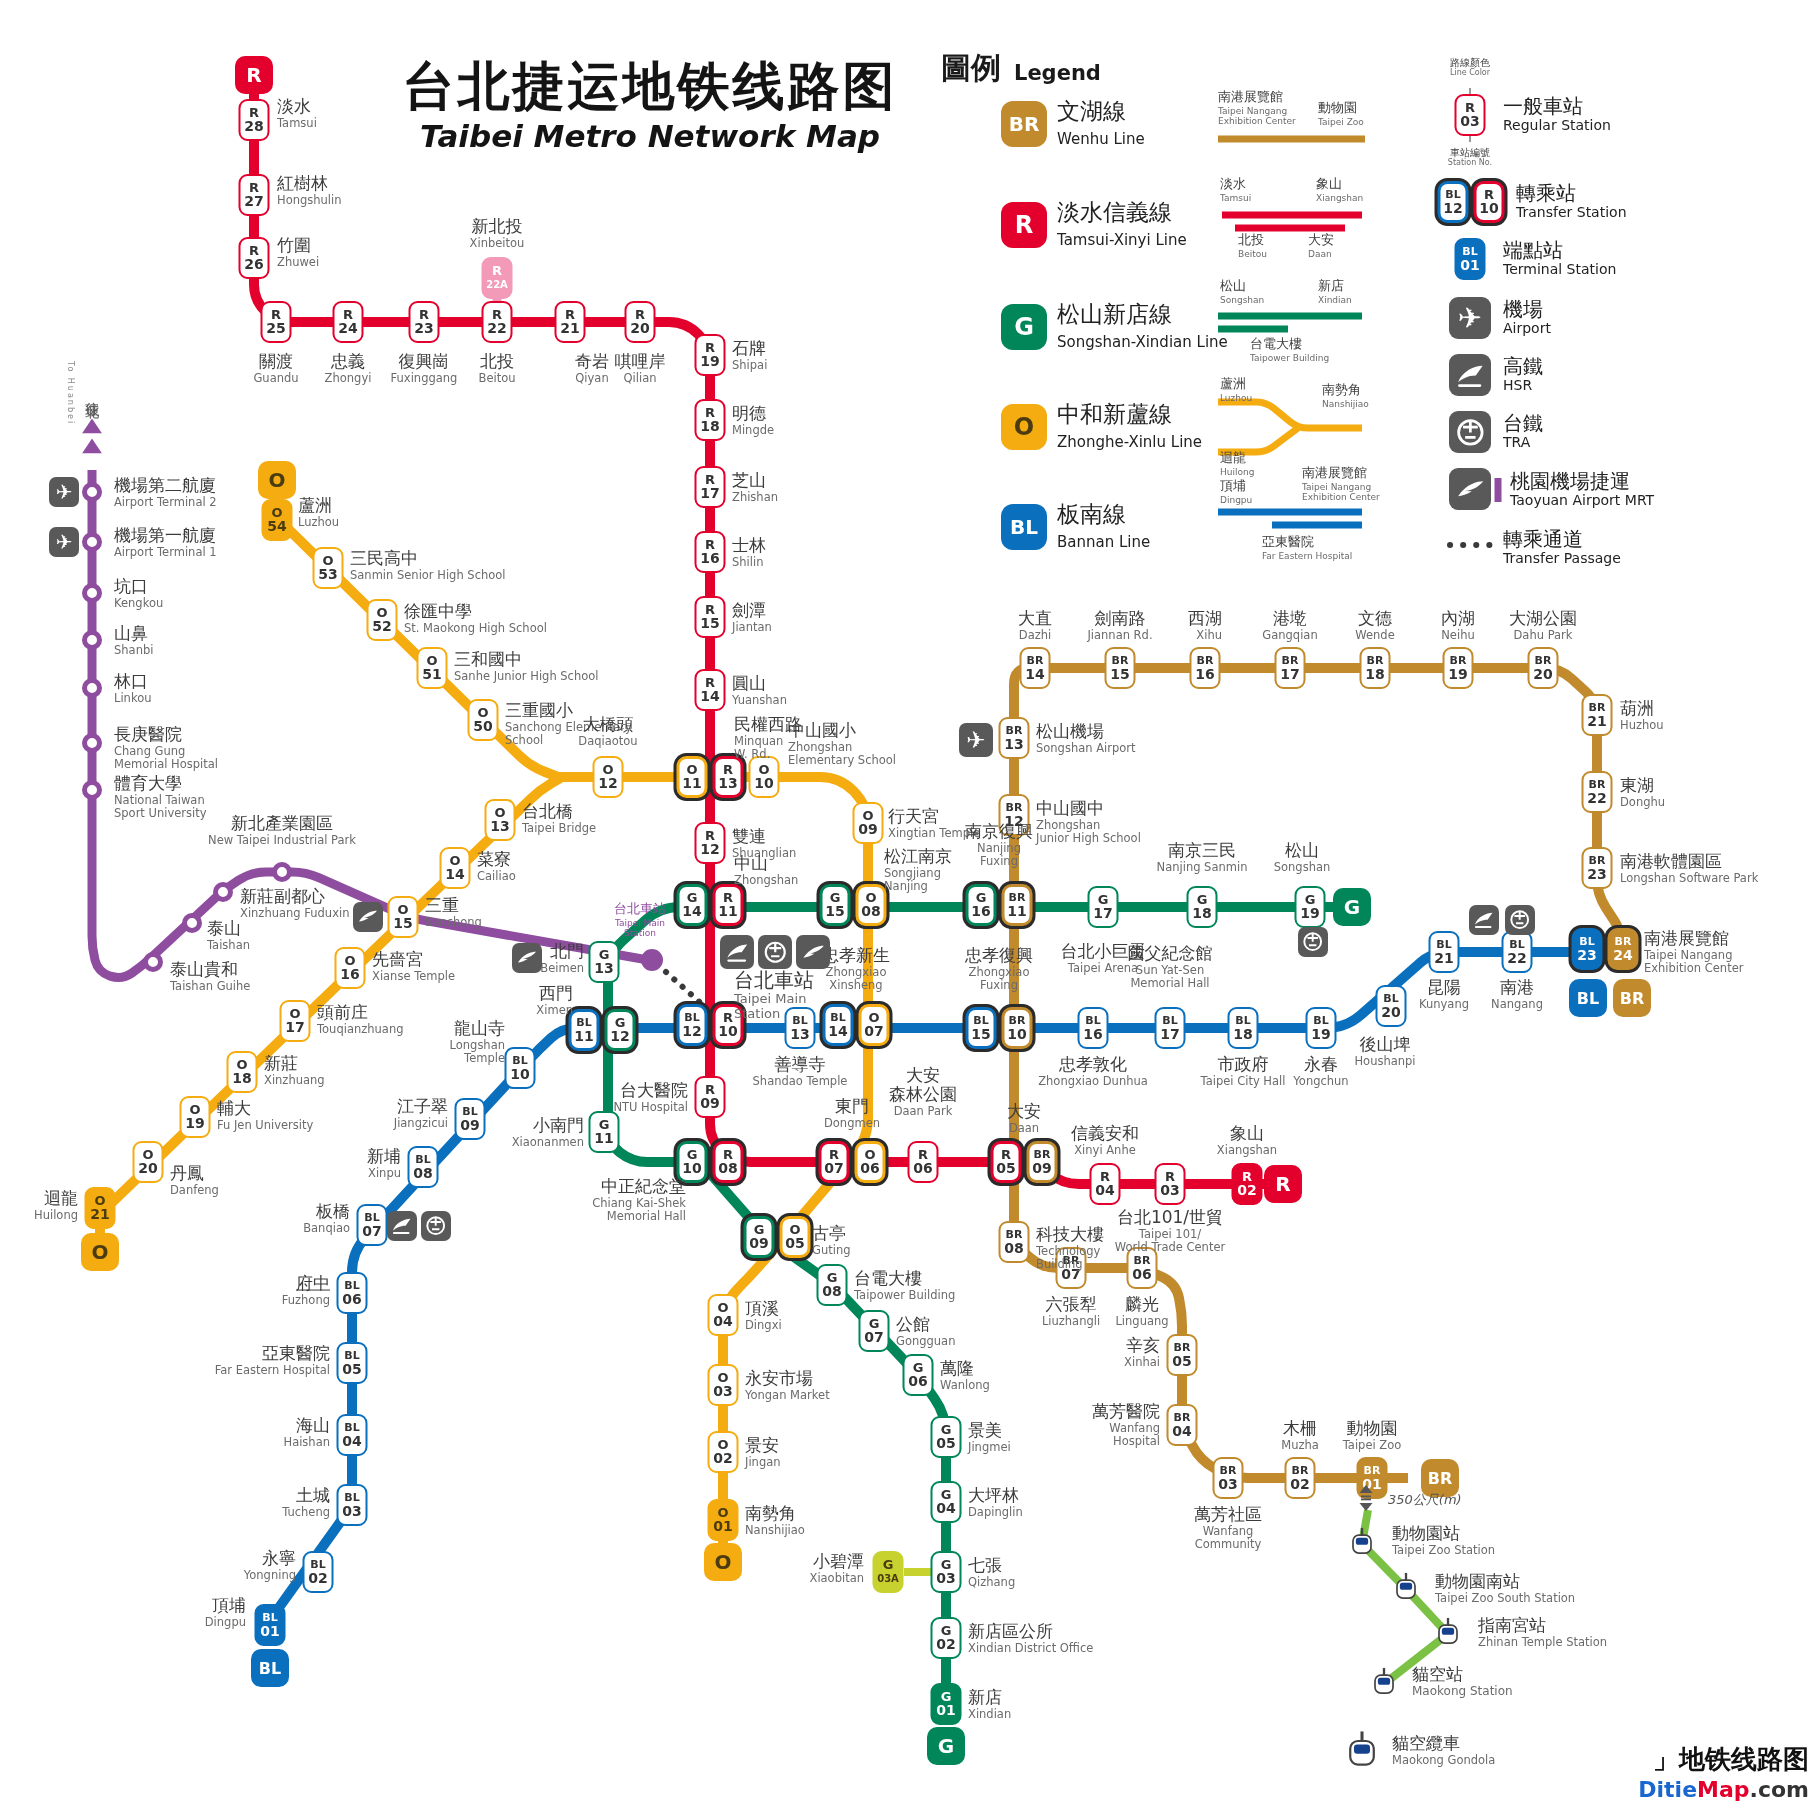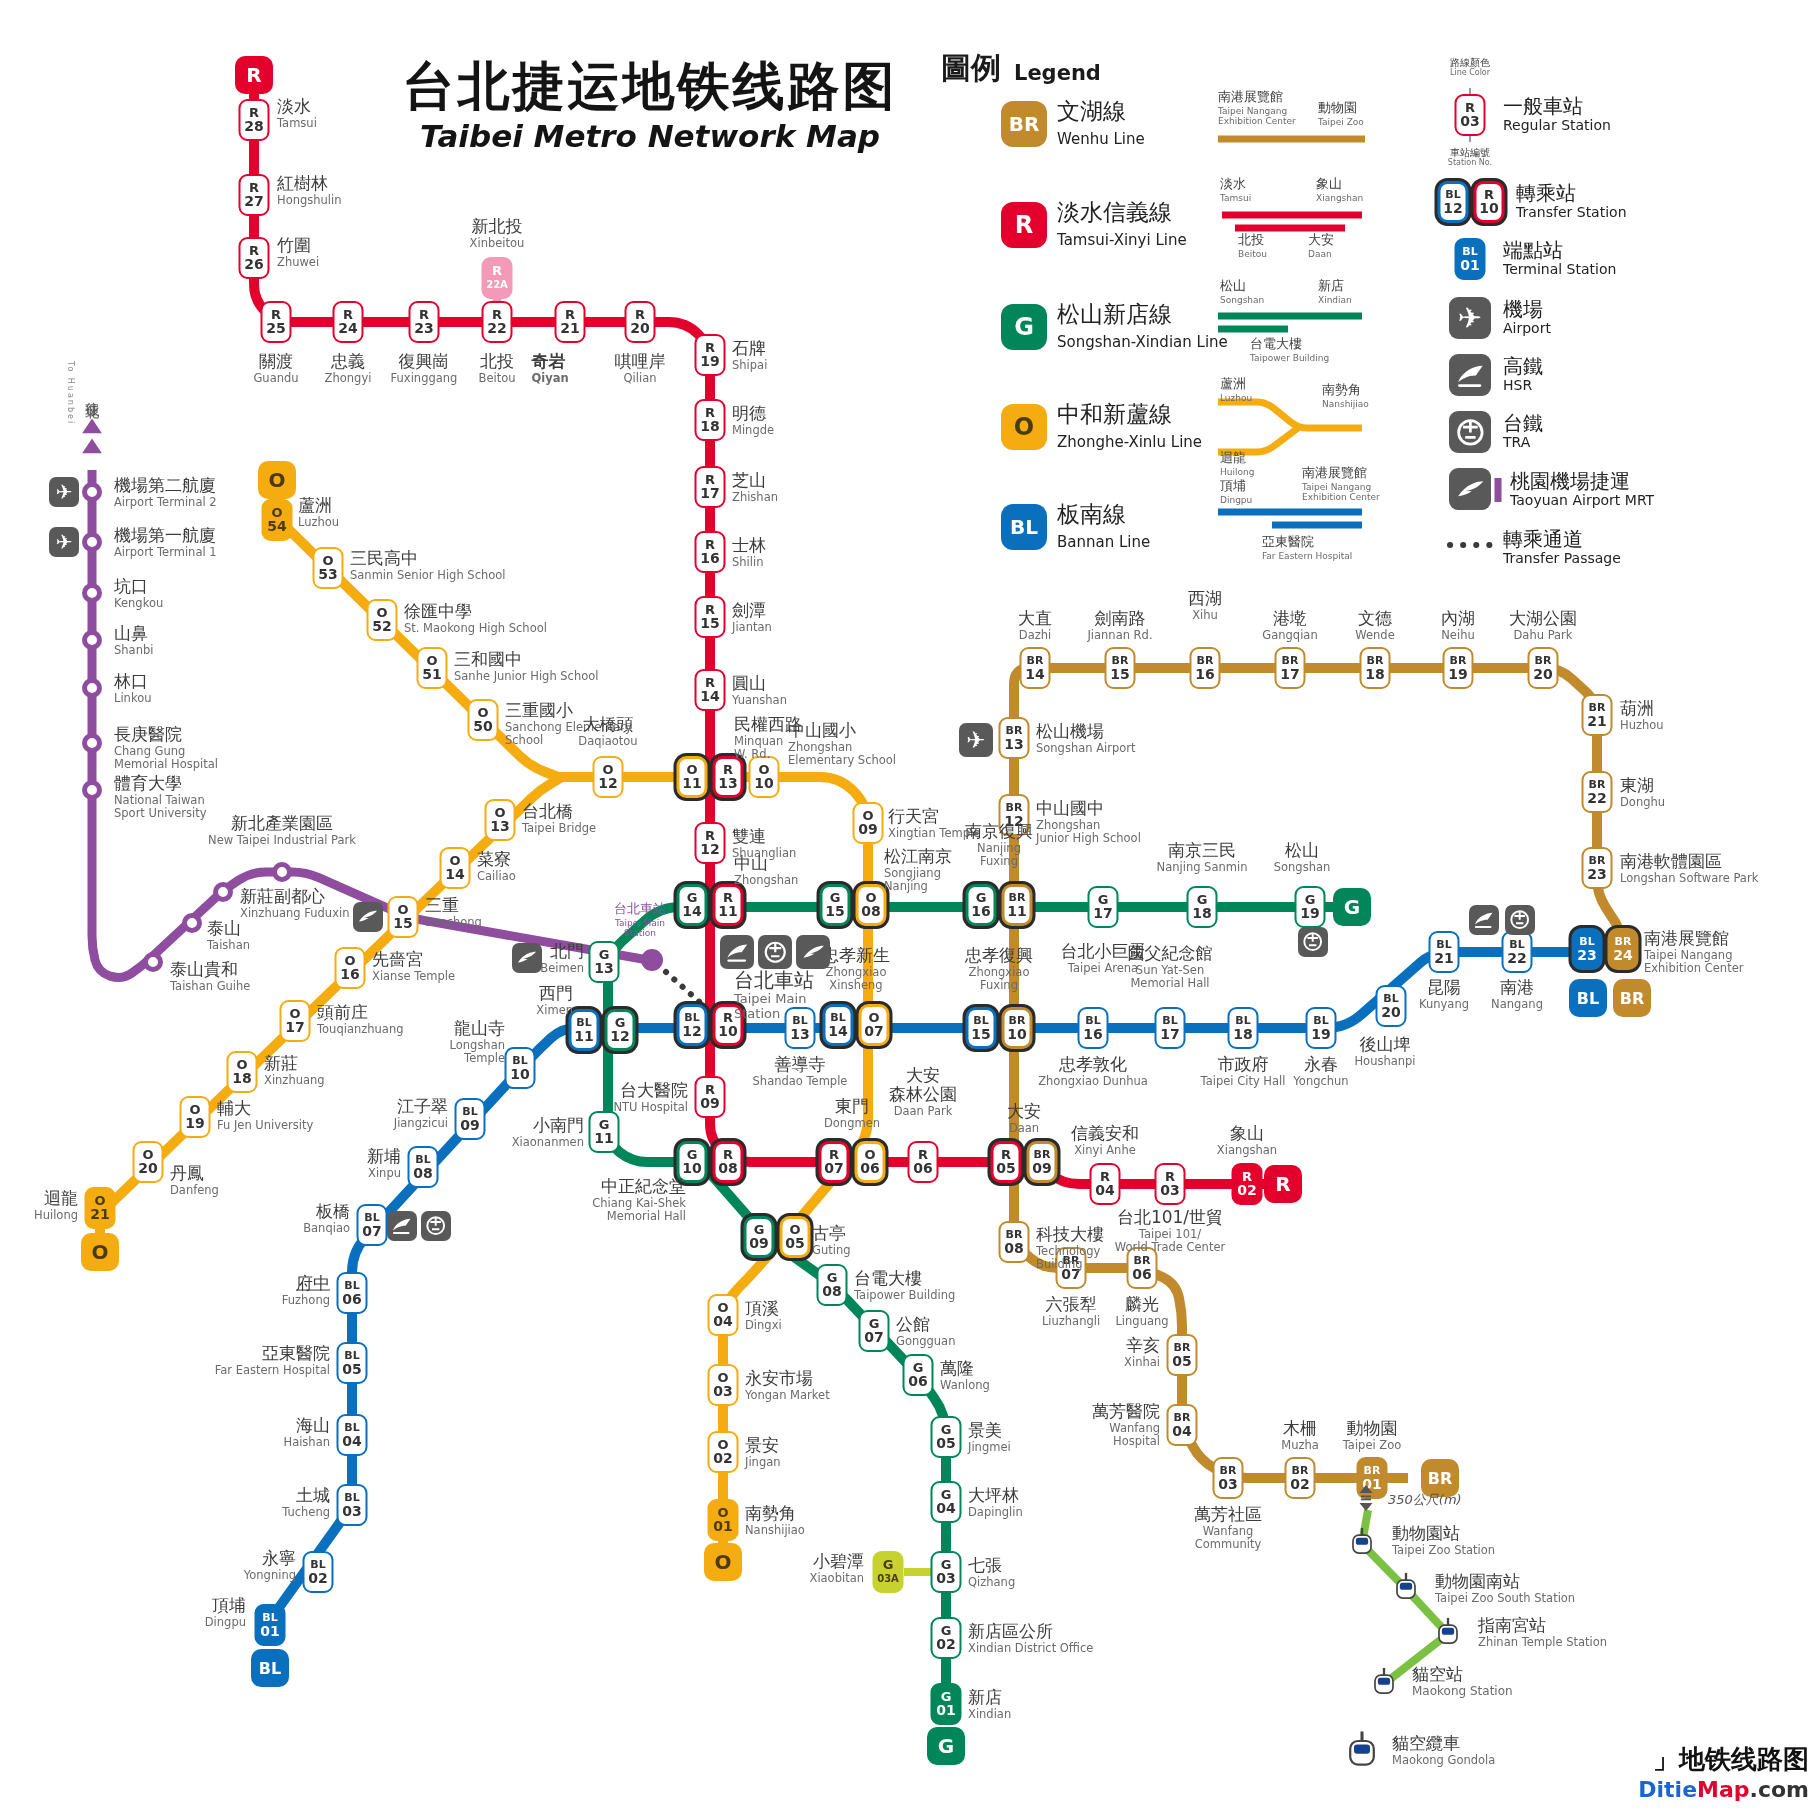--- a/index.html
+++ b/index.html
@@ -619,21 +619,21 @@
     <div class="circ" style="width: 20px; height: 20px; border: 5px solid rgb(142, 77, 158); position: absolute; left: 223px; top: 892px; transform: translate(-50%, -50%);"></div>
     <div class="circ" style="width: 20px; height: 20px; border: 5px solid rgb(142, 77, 158); position: absolute; left: 282px; top: 872px; transform: translate(-50%, -50%);"></div>
     <div class="circ" style="width: 22px; height: 22px; background: rgb(142, 77, 158); border: 3px solid rgb(142, 77, 158); position: absolute; left: 652px; top: 960px; transform: translate(-50%, -50%);"></div>
     <div class="lbl" style="left: 277px; top: 113px; transform: translate(0px, -50%); text-align: left;"><span class="zh" style="font-size: 17px;">淡水</span><span class="en" style="font-size: 11.5px;">Tamsui</span></div>
     <div class="lbl" style="left: 277px; top: 190px; transform: translate(0px, -50%); text-align: left;"><span class="zh" style="font-size: 17px;">紅樹林</span><span class="en" style="font-size: 11.5px;">Hongshulin</span></div>
     <div class="lbl" style="left: 277px; top: 252px; transform: translate(0px, -50%); text-align: left;"><span class="zh" style="font-size: 17px;">竹圍</span><span class="en" style="font-size: 11.5px;">Zhuwei</span></div>
     <div class="lbl" style="left: 276px; top: 352px; transform: translate(-50%, 0px); text-align: center;"><span class="zh" style="font-size: 17px;">關渡</span><span class="en" style="font-size: 11.5px;">Guandu</span></div>
     <div class="lbl" style="left: 348px; top: 352px; transform: translate(-50%, 0px); text-align: center;"><span class="zh" style="font-size: 17px;">忠義</span><span class="en" style="font-size: 11.5px;">Zhongyi</span></div>
     <div class="lbl" style="left: 424px; top: 352px; transform: translate(-50%, 0px); text-align: center;"><span class="zh" style="font-size: 17px;">復興崗</span><span class="en" style="font-size: 11.5px;">Fuxinggang</span></div>
     <div class="lbl" style="left: 497px; top: 352px; transform: translate(-50%, 0px); text-align: center;"><span class="zh" style="font-size: 17px;">北投</span><span class="en" style="font-size: 11.5px;">Beitou</span></div>
-    <div class="lbl" style="left: 550px; top: 352px; transform: translate(-50%, 0px);  font-weight: bold;"><span class="zh" style="font-size: 17px;">奇岩</span><span class="en" style="font-size: 11.5px;">Qiyan</span></div>
+    <div class="lbl" style="left: 592px; top: 352px; transform: translate(-50%, 0px); text-align: center;"><span class="zh" style="font-size: 17px;">奇岩</span><span class="en" style="font-size: 11.5px;">Qiyan</span></div>
     <div class="lbl" style="left: 640px; top: 352px; transform: translate(-50%, 0px); text-align: center;"><span class="zh" style="font-size: 17px;">唭哩岸</span><span class="en" style="font-size: 11.5px;">Qilian</span></div>
     <div class="lbl" style="left: 497px; top: 250px; transform: translate(-50%, -100%); text-align: center;"><span class="zh" style="font-size: 17px;">新北投</span><span class="en" style="font-size: 11.5px;">Xinbeitou</span></div>
     <div class="lbl" style="left: 732px; top: 355px; transform: translate(0px, -50%); text-align: left;"><span class="zh" style="font-size: 17px;">石牌</span><span class="en" style="font-size: 11.5px;">Shipai</span></div>
     <div class="lbl" style="left: 732px; top: 420px; transform: translate(0px, -50%); text-align: left;"><span class="zh" style="font-size: 17px;">明德</span><span class="en" style="font-size: 11.5px;">Mingde</span></div>
     <div class="lbl" style="left: 732px; top: 487px; transform: translate(0px, -50%); text-align: left;"><span class="zh" style="font-size: 17px;">芝山</span><span class="en" style="font-size: 11.5px;">Zhishan</span></div>
     <div class="lbl" style="left: 732px; top: 552px; transform: translate(0px, -50%); text-align: left;"><span class="zh" style="font-size: 17px;">士林</span><span class="en" style="font-size: 11.5px;">Shilin</span></div>
     <div class="lbl" style="left: 732px; top: 617px; transform: translate(0px, -50%); text-align: left;"><span class="zh" style="font-size: 17px;">劍潭</span><span class="en" style="font-size: 11.5px;">Jiantan</span></div>
     <div class="lbl" style="left: 732px; top: 690px; transform: translate(0px, -50%); text-align: left;"><span class="zh" style="font-size: 17px;">圓山</span><span class="en" style="font-size: 11.5px;">Yuanshan</span></div>
     <div class="lbl" style="left: 734px; top: 738px; transform: translate(0px, -50%); text-align: left;"><span class="zh" style="font-size: 17px;">民權西路</span><span class="en" style="font-size: 11.5px;">Minquan
 W. Rd.</span></div>
@@ -714,21 +714,21 @@
 Memorial Hall</span></div>
     <div class="lbl" style="left: 1243px; top: 1055px; transform: translate(-50%, 0px); text-align: center;"><span class="zh" style="font-size: 17px;">市政府</span><span class="en" style="font-size: 11.5px;">Taipei City Hall</span></div>
     <div class="lbl" style="left: 1321px; top: 1055px; transform: translate(-50%, 0px); text-align: center;"><span class="zh" style="font-size: 17px;">永春</span><span class="en" style="font-size: 11.5px;">Yongchun</span></div>
     <div class="lbl" style="left: 1385px; top: 1035px; transform: translate(-50%, 0px); text-align: center;"><span class="zh" style="font-size: 17px;">後山埤</span><span class="en" style="font-size: 11.5px;">Houshanpi</span></div>
     <div class="lbl" style="left: 1444px; top: 978px; transform: translate(-50%, 0px); text-align: center;"><span class="zh" style="font-size: 17px;">昆陽</span><span class="en" style="font-size: 11.5px;">Kunyang</span></div>
     <div class="lbl" style="left: 1517px; top: 978px; transform: translate(-50%, 0px); text-align: center;"><span class="zh" style="font-size: 17px;">南港</span><span class="en" style="font-size: 11.5px;">Nangang</span></div>
     <div class="lbl" style="left: 1644px; top: 952px; transform: translate(0px, -50%); text-align: left;"><span class="zh" style="font-size: 17px;">南港展覽館</span><span class="en" style="font-size: 11.5px;">Taipei Nangang
 Exhibition Center</span></div>
     <div class="lbl" style="left: 1035px; top: 642px; transform: translate(-50%, -100%); text-align: center;"><span class="zh" style="font-size: 17px;">大直</span><span class="en" style="font-size: 11.5px;">Dazhi</span></div>
     <div class="lbl" style="left: 1120px; top: 642px; transform: translate(-50%, -100%); text-align: center;"><span class="zh" style="font-size: 17px;">劍南路</span><span class="en" style="font-size: 11.5px;">Jiannan Rd.</span></div>
-    <div class="lbl" style="left: 1205px; top: 622px; transform: translate(-50%, -100%); text-align: center;"><span class="zh" style="font-size: 17px;">西湖</span><span class="en" style="font-size: 11.5px;">Xihu</span></div>
+    <div class="lbl" style="left: 1205px; top: 642px; transform: translate(-50%, -100%); text-align: right;"><span class="zh" style="font-size: 17px;">西湖</span><span class="en" style="font-size: 11.5px;">Xihu</span></div>
     <div class="lbl" style="left: 1290px; top: 642px; transform: translate(-50%, -100%); text-align: center;"><span class="zh" style="font-size: 17px;">港墘</span><span class="en" style="font-size: 11.5px;">Gangqian</span></div>
     <div class="lbl" style="left: 1375px; top: 642px; transform: translate(-50%, -100%); text-align: center;"><span class="zh" style="font-size: 17px;">文德</span><span class="en" style="font-size: 11.5px;">Wende</span></div>
     <div class="lbl" style="left: 1458px; top: 642px; transform: translate(-50%, -100%); text-align: center;"><span class="zh" style="font-size: 17px;">內湖</span><span class="en" style="font-size: 11.5px;">Neihu</span></div>
     <div class="lbl" style="left: 1543px; top: 642px; transform: translate(-50%, -100%); text-align: center;"><span class="zh" style="font-size: 17px;">大湖公園</span><span class="en" style="font-size: 11.5px;">Dahu Park</span></div>
     <div class="lbl" style="left: 1620px; top: 715px; transform: translate(0px, -50%); text-align: left;"><span class="zh" style="font-size: 17px;">葫洲</span><span class="en" style="font-size: 11.5px;">Huzhou</span></div>
     <div class="lbl" style="left: 1620px; top: 792px; transform: translate(0px, -50%); text-align: left;"><span class="zh" style="font-size: 17px;">東湖</span><span class="en" style="font-size: 11.5px;">Donghu</span></div>
     <div class="lbl" style="left: 1620px; top: 868px; transform: translate(0px, -50%); text-align: left;"><span class="zh" style="font-size: 17px;">南港軟體園區</span><span class="en" style="font-size: 11.5px;">Longshan Software Park</span></div>
     <div class="lbl" style="left: 1036px; top: 738px; transform: translate(0px, -50%); text-align: left;"><span class="zh" style="font-size: 17px;">松山機場</span><span class="en" style="font-size: 11.5px;">Songshan Airport</span></div>
     <div class="lbl" style="left: 1036px; top: 822px; transform: translate(0px, -50%); text-align: left;"><span class="zh" style="font-size: 17px;">中山國中</span><span class="en" style="font-size: 11.5px;">Zhongshan
 Junior High School</span></div>

